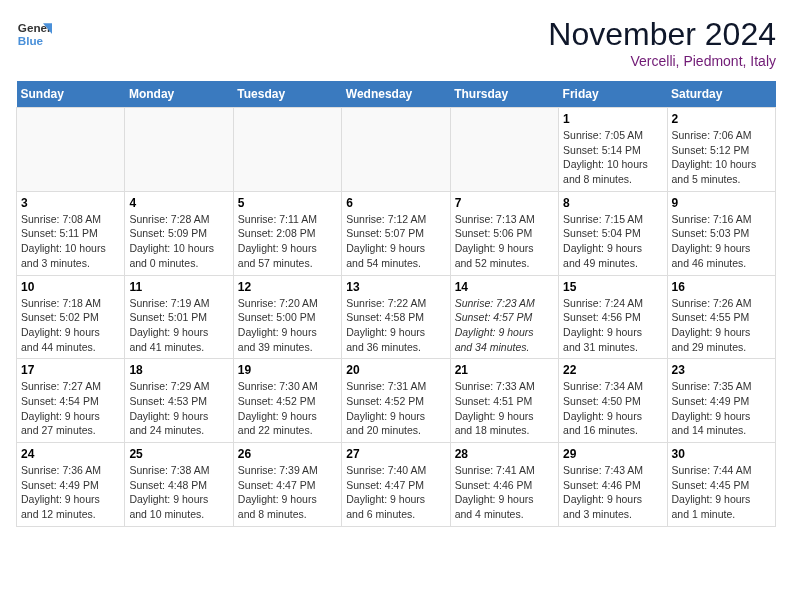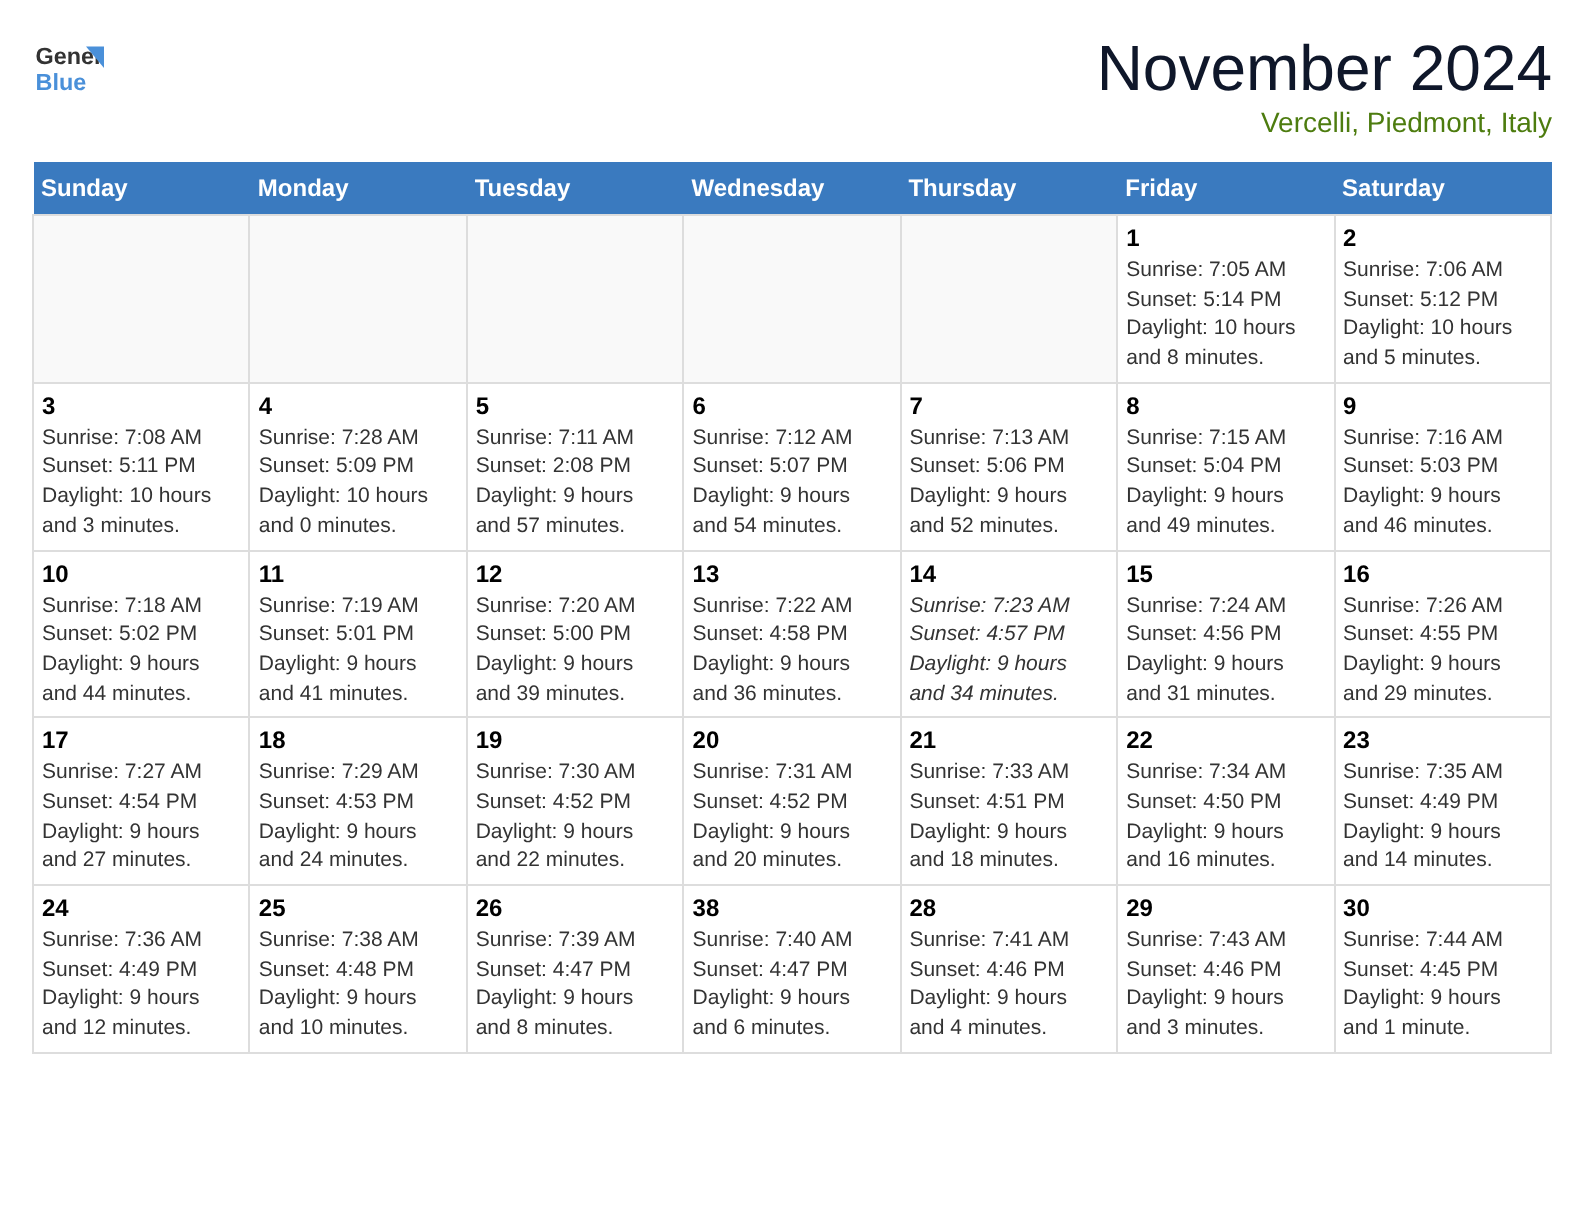--- a/index.html
+++ b/index.html
@@ -28,21 +28,21 @@
     .title-area {
       text-align: right;
     }
     .month-title {
       font-size: 32px;
       font-weight: normal;
       color: #0f172a;
     }
     .location {
       font-size: 14px;
-      color: #4d7c0f;
+      color: #701a75;
     }
     .calendar-table {
       width: 100%;
       border-collapse: collapse;
       font-size: 11px;
     }
     .calendar-table th {
       background-color: #3a7abf;
       color: #ffffff;
       padding: 6px 4px;
@@ -297,21 +297,21 @@
 and 10 minutes.</div>
         </td>
         <td>
           <span class="day-number">26</span>
           <div class="day-info" style="white-space: pre-line;">Sunrise: 7:39 AM
 Sunset: 4:47 PM
 Daylight: 9 hours
 and 8 minutes.</div>
         </td>
         <td>
-          <span class="day-number">38</span>
+          <span class="day-number">27</span>
           <div class="day-info" style="white-space: pre-line;">Sunrise: 7:40 AM
 Sunset: 4:47 PM
 Daylight: 9 hours
 and 6 minutes.</div>
         </td>
         <td>
           <span class="day-number">28</span>
           <div class="day-info" style="white-space: pre-line;">Sunrise: 7:41 AM
 Sunset: 4:46 PM
 Daylight: 9 hours

